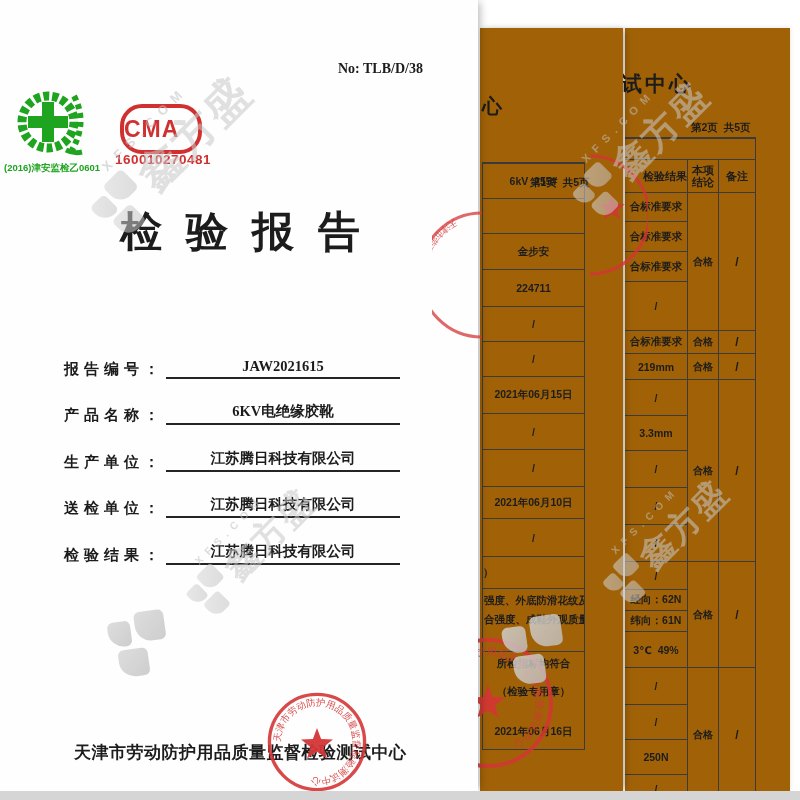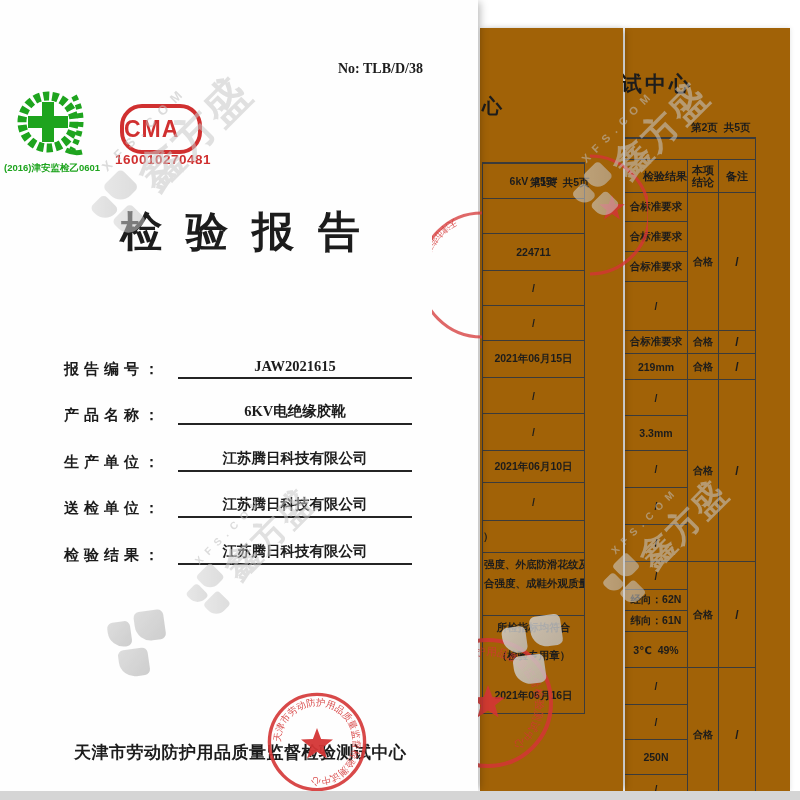--- a/index.html
+++ b/index.html
@@ -40,21 +40,21 @@
   .pconc .l2{margin-top:14px;}
   .pconc .l3{margin-top:26px;}
   
   .page-cert{left:0;top:0;width:478px;height:791px;z-index:4;background:#fefefe;box-shadow:4px 0 8px -2px rgba(0,0,0,.28);}
   .doc-no{position:absolute;left:338px;top:61px;font-family:"Liberation Serif","DejaVu Serif",serif;font-weight:bold;font-size:14px;}
   .green-cap{position:absolute;left:4px;top:162px;width:120px;font-size:9.5px;font-weight:bold;color:#1ea41e;}
   .cma-box{position:absolute;left:120px;top:104px;width:74px;height:42px;border:4.5px solid #d03030;border-radius:22px;
            display:flex;align-items:center;color:#d03030;font-weight:bold;font-size:23px;letter-spacing:1px;font-family:"Liberation Sans",sans-serif;}
   .cma-code{position:absolute;left:115px;top:152px;width:100px;color:#d03030;font-weight:bold;font-size:13.5px;letter-spacing:.5px;}
   .cert-title{position:absolute;left:55px;top:204px;width:370px;text-align:center;font-size:42px;font-weight:bold;letter-spacing:24px;text-indent:24px;white-space:nowrap;}
-  .field{position:absolute;left:64px;display:flex;align-items:flex-end;height:26px;gap:12px;}
+  .field{position:absolute;left:64px;display:flex;align-items:flex-end;height:26px;}
   .flabel{font-size:15px;font-weight:bold;letter-spacing:5px;white-space:nowrap;}
   .fline{display:inline-block;width:234px;margin-left:2px;border-bottom:2.2px solid #242424;text-align:center;
          font-size:14.5px;font-weight:bold;font-family:"Liberation Serif","DejaVu Serif",serif;padding-bottom:2px;white-space:nowrap;}
   .cert-footer{position:absolute;left:74px;top:741px;font-size:17px;font-weight:bold;letter-spacing:.5px;white-space:nowrap;}
   .stamp-svg{position:absolute;pointer-events:none;}
   
   .wm{position:absolute;z-index:6;pointer-events:none;opacity:.55;color:#c3c3c3;transform:rotate(-45deg);}
   .wm-xfs{font-size:13px;font-weight:bold;letter-spacing:8px;color:#c0c0c0;margin-left:38px;}
   .wm-row{display:flex;align-items:center;margin-top:2px;}
   .wm-brand{font-size:44px;font-weight:800;letter-spacing:2px;color:#c8c8c8;white-space:nowrap;}
@@ -146,20 +146,21 @@
       </div>
     </div>
   </div>
 
   <div class="page page-mid">
     <div class="p1-header">心</div>
     <div class="p1-ind">第1页  共5页</div>
     <div class="p1-table">
       <div class="prow" style="height:35px">6kV  255#</div>
       <div class="prow" style="height:35px"></div>
+      <div class="prow" style="height:36px">金步安</div>
       <div class="prow" style="height:37px">224711</div>
       <div class="prow" style="height:35px">/</div>
       <div class="prow" style="height:35px">/</div>
       <div class="prow" style="height:37px">2021年06月15日</div>
       <div class="prow" style="height:36px">/</div>
       <div class="prow" style="height:37px">/</div>
       <div class="prow" style="height:32px">2021年06月10日</div>
       <div class="prow" style="height:38px">/</div>
       <div class="prow" style="height:32px;justify-content:flex-start">）</div>
       <div class="pnote">

